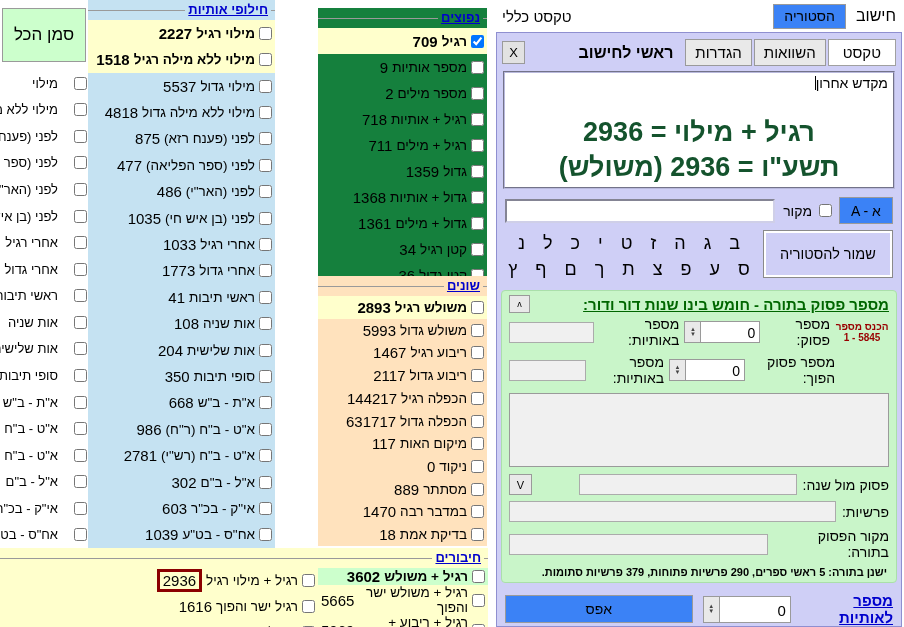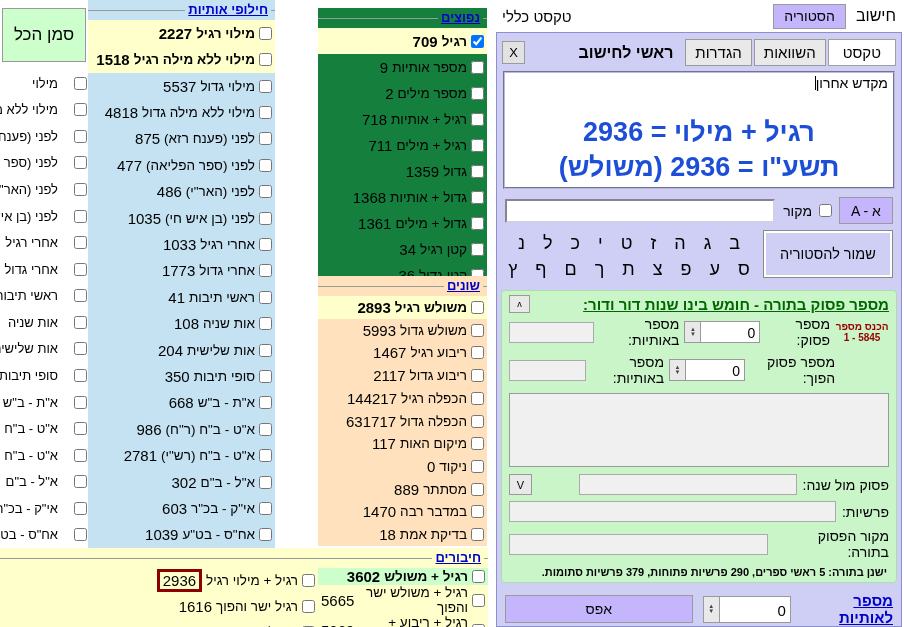--- a/index.html
+++ b/index.html
@@ -1,21 +1,21 @@
 <!DOCTYPE html>
 <html lang="he"><head>
 <meta charset="utf-8">
 <style>
   html,body{margin:0;padding:0}
   body{width:904px;height:627px;position:relative;overflow:hidden;background:#fff;
        font-family:"Liberation Sans",sans-serif;direction:ltr;color:#000}
   
   button{font-family:"Liberation Sans",sans-serif;cursor:pointer}
   input[type=checkbox]{width:13px;height:13px;margin:0;flex:0 0 13px}
-  .gbtn{background:#c4b5fd;border:1px solid #9a9a9a}
+  .gbtn{background:#3b82f6;border:1px solid #9a9a9a}
   
   .sidebar{position:absolute;left:0;top:0;width:88px;height:548px;background:#fff}
   .btn-selectall{position:absolute;left:2px;top:8px;width:84px;height:54px;background:#ccffcc;
        border:1px solid #9a9a9a;font-size:17px}
   .side-list{position:absolute;left:0;top:70px;width:88px;height:478px;display:flex;flex-direction:column}
   .side-item{flex:1;display:flex;direction:rtl;align-items:center;gap:16px;padding-right:1px;
        overflow:hidden;white-space:nowrap;font-size:13px}
   
   .panel{position:absolute;display:flex;flex-direction:column;box-sizing:border-box}
   .p-blue{left:88px;top:0;width:187px;height:548px;background:#c5e2f2}
@@ -47,21 +47,21 @@
   .right-panel{position:absolute;left:496px;top:32px;width:406px;height:595px;background:#cfcff6;
        border:1px solid #8f8fd0;box-sizing:border-box;display:flex;flex-direction:column}
   .tabs-row{display:flex;direction:rtl;align-items:center;gap:2px;margin:6px 5px 0}
   .tab-active{background:#fff;border:1px solid #a0a0a0;padding:4px 14px;font-size:15px}
   .tab-btn{background:#e9e9e9;border:1px solid #9a9a9a;padding:4px 9px;font-size:15px}
   .panel-label{font-weight:bold;font-size:16px;margin-right:10px}
   .x-btn{margin-inline-start:auto;width:23px;height:23px;background:#e2e2e2;border:1px solid #9a9a9a;font-size:13px}
   .textarea{margin:5px 6px 2px;height:158px;background:#fff;border:2px groove #b9b9dd;overflow:hidden}
   .ta-first{direction:rtl;text-align:right;font-size:14px;padding:2px 5px}
   .caret{display:inline-block;width:1px;height:14px;background:#000;vertical-align:-2px;margin-left:1px}
-  .ta-red{margin-top:22px;text-align:center;direction:rtl;color:#1d4ed8;font-weight:bold;
+  .ta-red{margin-top:22px;text-align:center;direction:rtl;color:#14532d;font-weight:bold;
        font-size:27px;line-height:35px}
   .input-row{display:flex;direction:rtl;align-items:center;gap:7px;margin:6px 8px 2px;font-size:14px}
   .btn-latin{width:54px;height:27px;direction:ltr;font-size:14px}
   .free-input{width:266px;height:20px;background:#fff;border:2px inset #cfcfe8;margin-inline-start:auto}
   .kb-row{display:flex;direction:rtl;gap:10px;margin:4px 8px;align-items:stretch}
   .btn-save{width:130px;height:48px;background:#cfcff6;border:1px solid #8a8a8a;
        box-shadow:inset 0 0 0 2px #ffffff;font-size:14.5px}
   .kb{flex:1;text-align:center;direction:rtl;font-size:18px;line-height:26px;word-spacing:13px}
   
   .green-panel{margin:4px 4px 0;background:#c9f5c9;border:1px solid #aadfaa;border-radius:4px;

